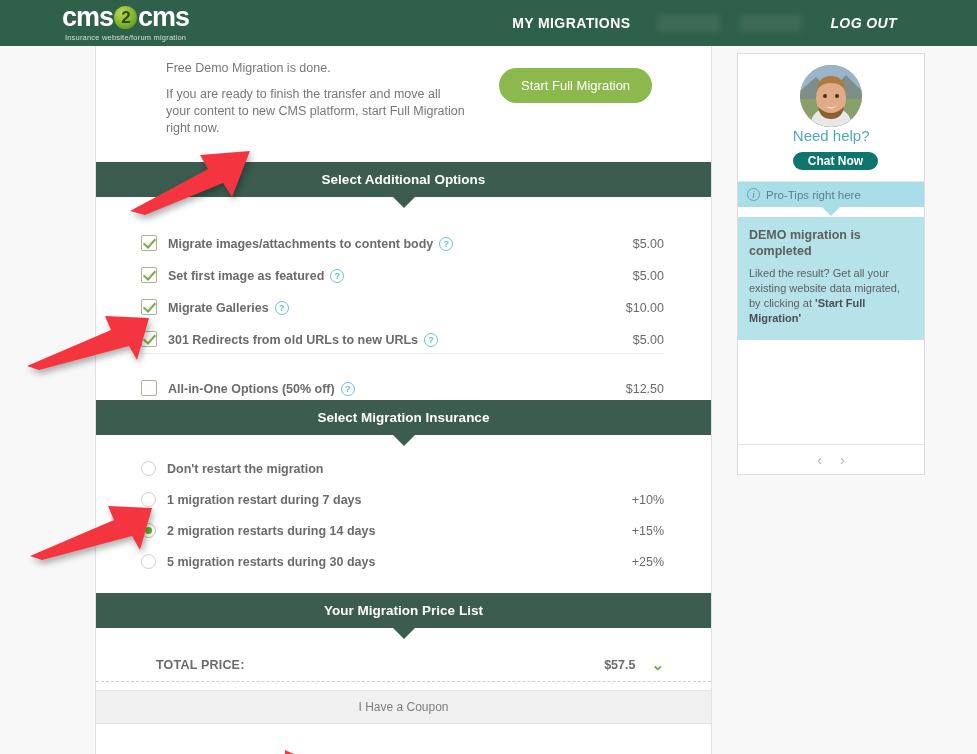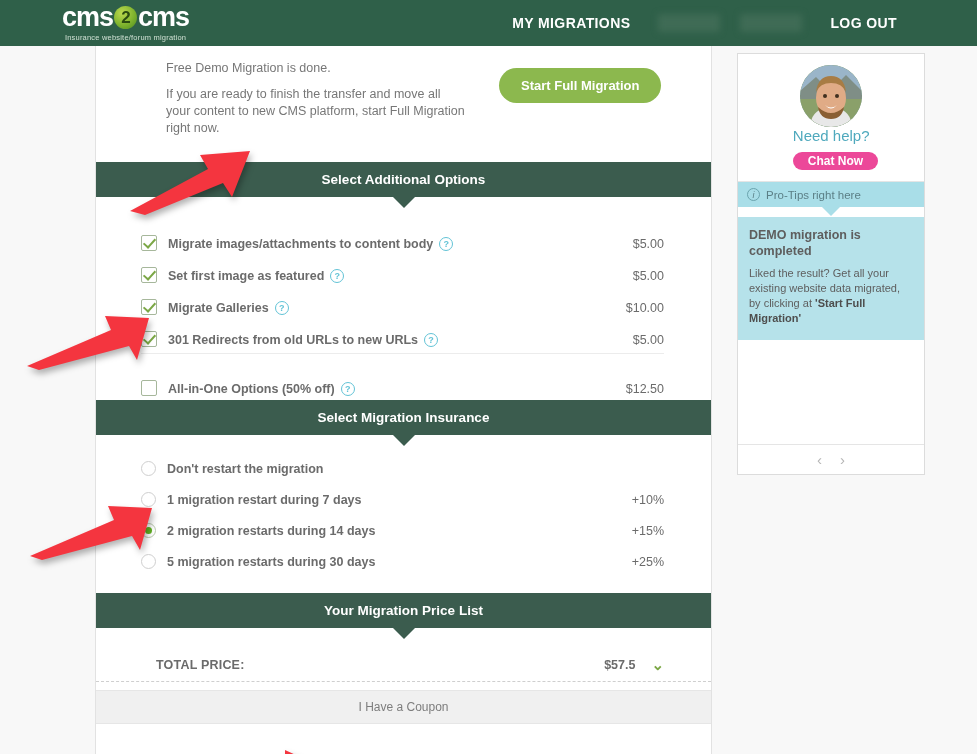--- a/index.html
+++ b/index.html
@@ -32,38 +32,38 @@
   .logo-tag{ font-size:7.5px; color:#cfe0d3; margin-top:2px; letter-spacing:.2px;}
   .nav{ margin-left:auto; display:flex; align-items:center; height:100%; }
   .nav-item{
     color:#ffffff; font-size:14px; font-weight:bold; letter-spacing:.4px;
     padding:0 18px; text-decoration:none; white-space:nowrap;
   }
   .nav-redacted{
     width:62px;height:18px;margin:0 10px;border-radius:2px;
     background:#3f6b55; filter:blur(3px);
   }
-  .nav-logout{ margin-right:62px; }
+  .nav-logout{ margin-right:62px;font-style:italic; }
 
   
   .page{ position:relative; width:977px; height:532px; }
   .main-panel{
     position:absolute; left:95px; top:0; width:617px;
     background:#fff; border-left:1px solid #e2e2e2; border-right:1px solid #e2e2e2;
     min-height:708px;
   }
 
   
   .intro{ padding:14px 24px 16px 70px; display:flex; align-items:flex-start; }
   .intro-text{ width:300px; font-size:12.5px; line-height:17px; color:#777; }
   .intro-text p{ margin:0 0 9px 0; }
   .btn-green{
     background:#8cb84e; color:#fff; border:none; border-radius:18px;
     font-family:"Liberation Sans",sans-serif;
-    font-size:13px; font-weight:bold; padding:10px 22px; cursor:pointer;
+    font-size:13px; font-weight:normal; padding:10px 22px; cursor:pointer;
     white-space:nowrap;
   }
   .intro .btn-green{ margin-left:33px; margin-top:8px; }
 
   .rate-row{
     border-top:1px solid #ececec;
     height:36px; display:flex; align-items:center; justify-content:center;
     font-size:12px; color:#777;
   }
   .stars{ margin-left:9px; color:#ffae00; font-size:17px; letter-spacing:1px; line-height:1; }
@@ -137,21 +137,21 @@
     background:#fff; border:1px solid #dcdcdc;
   }
   .help-box{ display:flex; align-items:center; padding:11px 10px 11px 9px; border-bottom:1px solid #e5e5e5;flex-direction:column;}
   .avatar{
     width:62px;height:62px;border-radius:50%;flex:0 0 auto;overflow:hidden;
     background:#7d9b70; position:relative;
   }
   .help-right{ margin-left:10px; }
   .help-title{ color:#4fa9bd; font-size:15px; margin-bottom:7px; }
   .chat-btn{
-    background:#ec4899;color:#fff;border:none;border-radius:13px;
+    background:#0f766e;color:#fff;border:none;border-radius:13px;
     font-family:"Liberation Sans",sans-serif;
     font-size:12px;font-weight:bold;padding:2px 15px;cursor:pointer;
   }
   .protips-bar{
     background:#a9dee8; color:#5b7f86; font-size:11.5px;
     padding:6px 9px; display:flex; align-items:center; position:relative;
   }
   .info-ic{
     display:inline-flex;align-items:center;justify-content:center;
     width:13px;height:13px;border-radius:50%;border:1px solid #6aa3ad;

